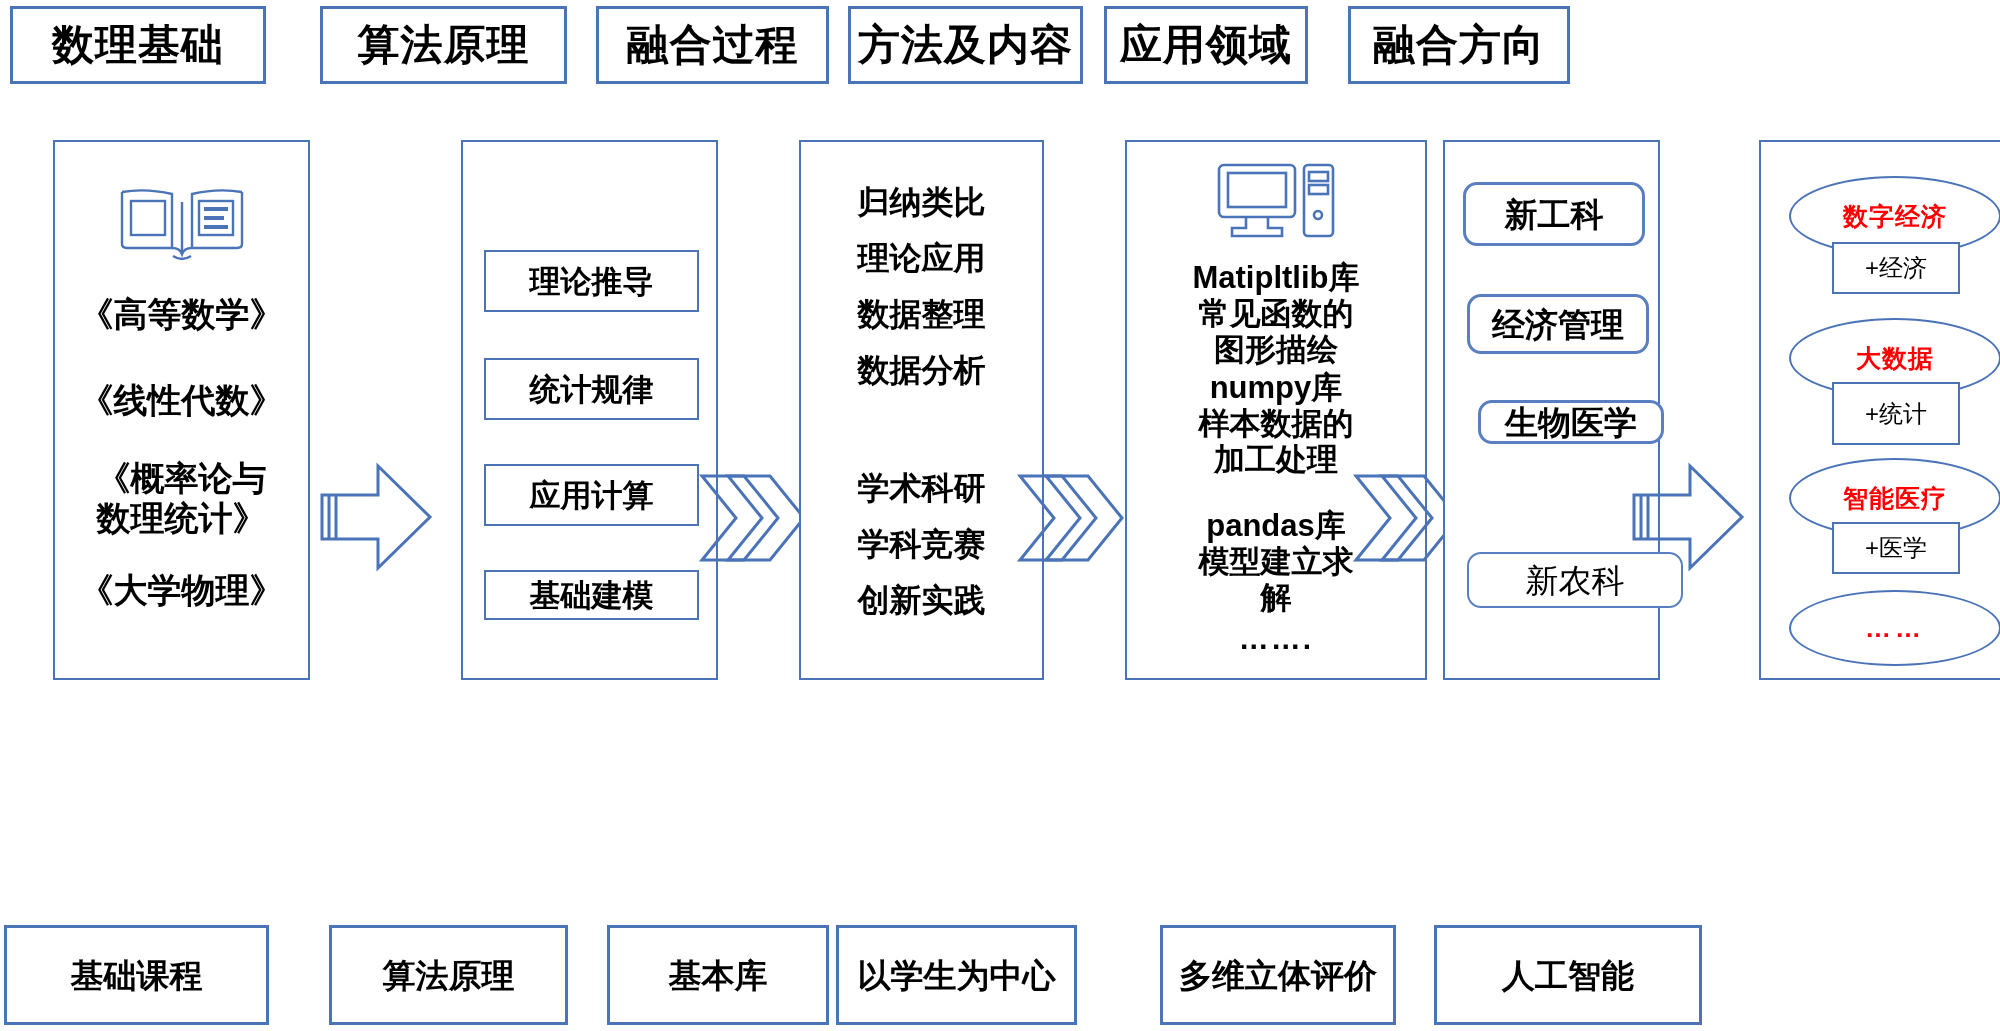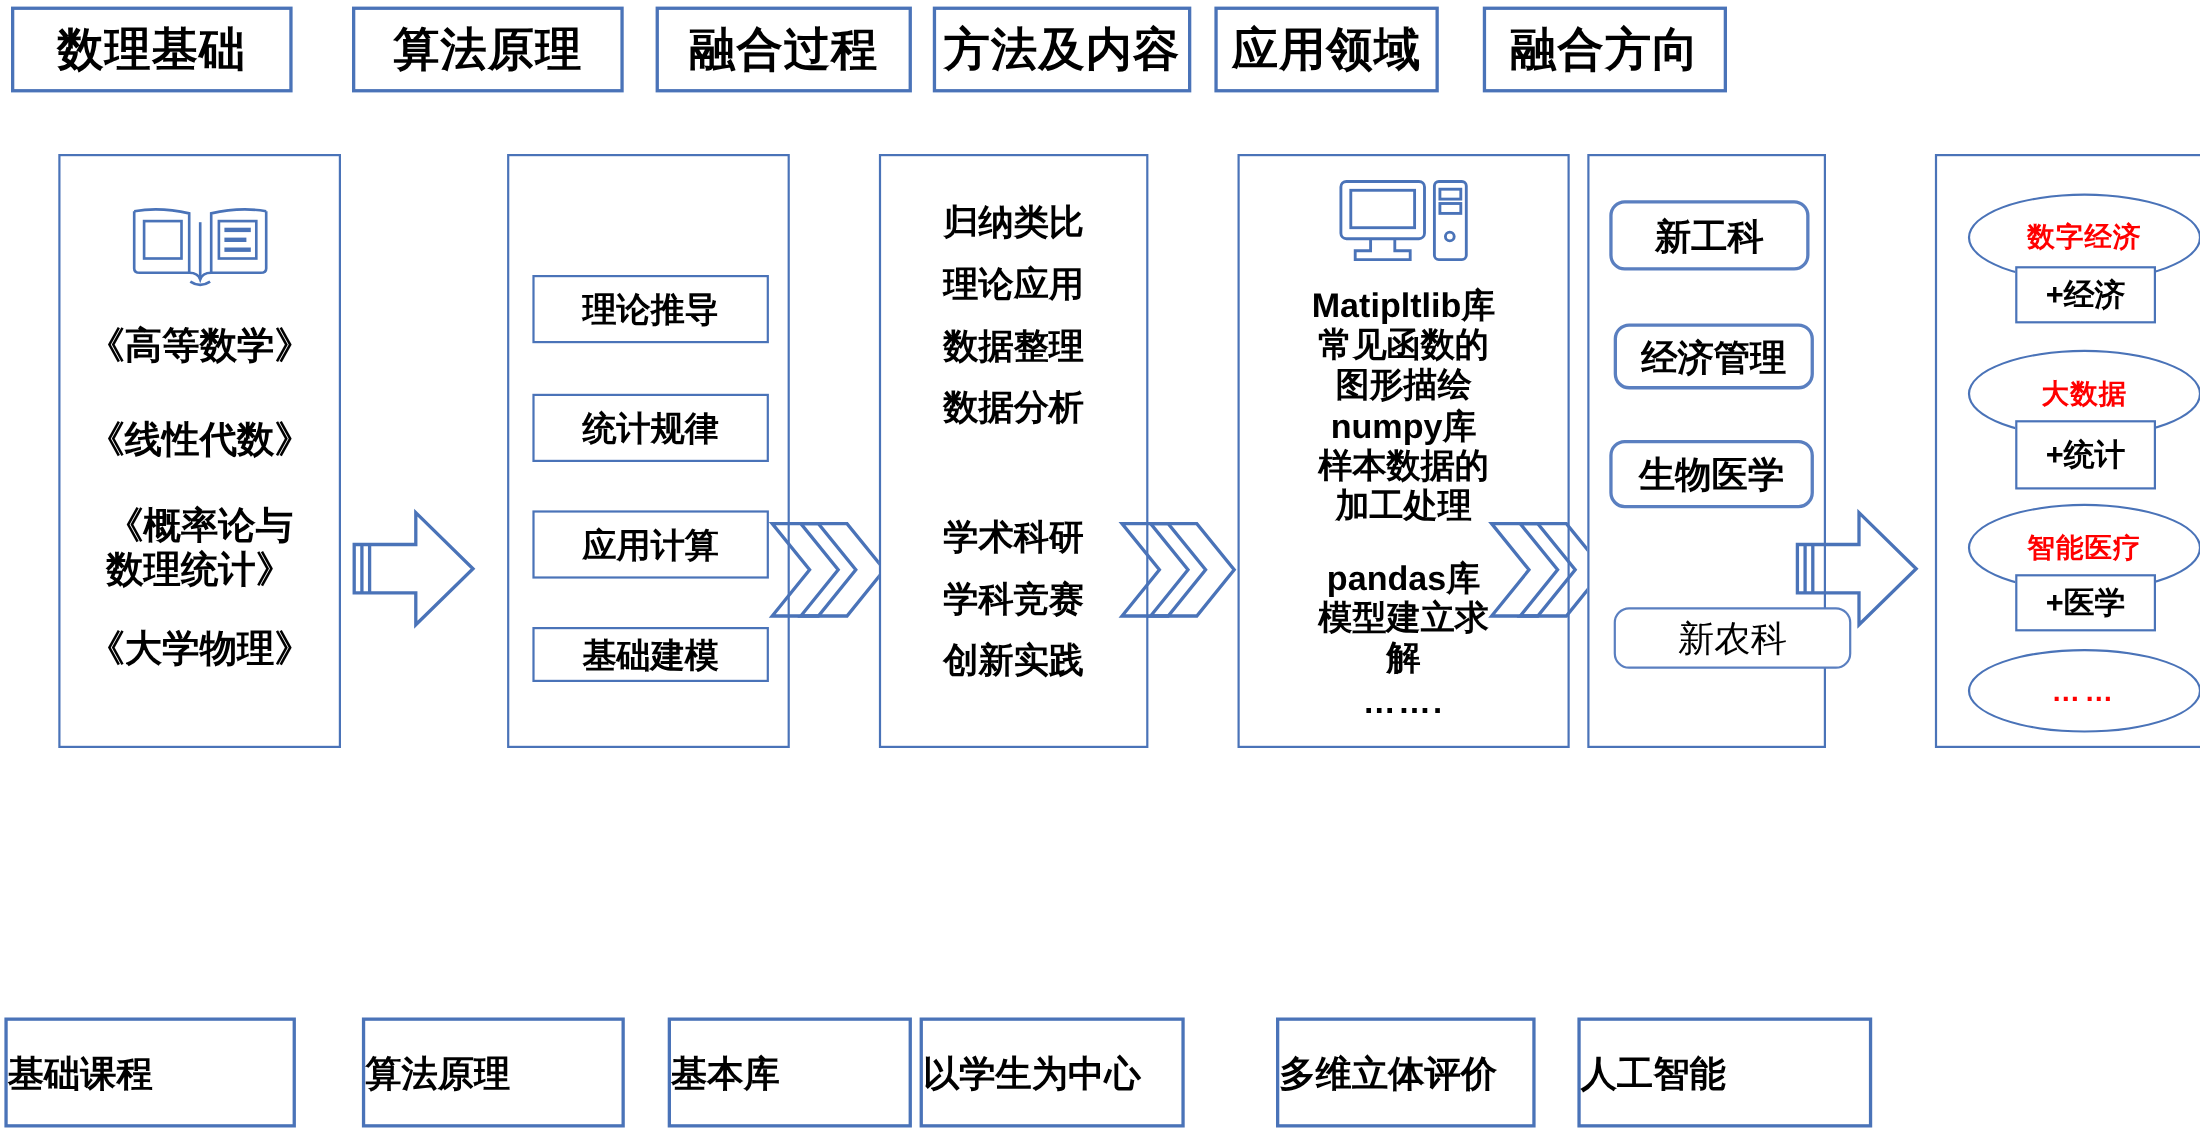--- a/index.html
+++ b/index.html
@@ -28,21 +28,21 @@
     position:absolute;
     border:2px solid #4a73b8;
     background:#fff;
     box-sizing:border-box;
     margin-left:39px;
   }
   .foot-box{
     position:absolute;
     border:3px solid #4a73b8;
     background:#fff;
-    display:flex;align-items:center;
+    display:flex;align-items:center;justify-content:center;
     box-sizing:border-box;
   }
   .foot-box .lbl{font-size:33px;font-weight:bold;color:#000;line-height:1;}
 
   
   .c1-text{
     position:absolute;left:0;right:0;text-align:center;
     font-size:34px;font-weight:bold;color:#000;line-height:1.18;
   }
   .book-icon{position:absolute;left:50%;transform:translateX(-50%);}
@@ -93,21 +93,21 @@
     box-sizing:border-box;
   }
   .ellipse .lbl{font-size:25px;font-weight:bold;color:#ff0000;line-height:1;letter-spacing:1px;}
   .ellipse .lbl.dots{letter-spacing:4px;font-size:26px;}
   .plus-box{
     position:absolute;
     border:2px solid #4a73b8;background:#fff;
     display:flex;align-items:center;justify-content:center;
     box-sizing:border-box;z-index:3;
   }
-  .plus-box .lbl{font-size:28px;font-weight:bold;color:#000;line-height:1;}
+  .plus-box .lbl{font-size:24px;font-weight:normal;color:#000;line-height:1;}
 
   
   .conn{position:absolute;}
   svg{display:block;overflow:visible;}
 </style>
 </head>
 <body>
 
 <div class="stage">
 
@@ -271,21 +271,21 @@
   </div>
 
   <div class="col-box" style="left:1404px;top:140px;width:217px;height:540px;">
 
     <div class="round-box" style="left:18px;top:40px;width:182px;height:64px;">
       <span class="lbl">新工科</span>
     </div>
     <div class="round-box" style="left:22px;top:152px;width:182px;height:60px;">
       <span class="lbl">经济管理</span>
     </div>
-    <div class="round-box" style="left:18px;top:258px;width:186px;height:62px;">
+    <div class="round-box" style="left:33px;top:258px;width:186px;height:44px;">
       <span class="lbl">生物医学</span>
     </div>
     <div class="round-box thin" style="left:22px;top:410px;width:216px;height:56px;">
       <span class="lbl">新农科</span>
     </div>
   </div>
 
   <div class="conn" style="left:1632px;top:462px;">
     <svg width="112" height="110" viewBox="0 0 112 110" fill="none" stroke="#4a73b8" stroke-width="3">
       <path d="M2 33 L58 33 L58 4 L110 55 L58 106 L58 77 L2 77 Z"></path>

